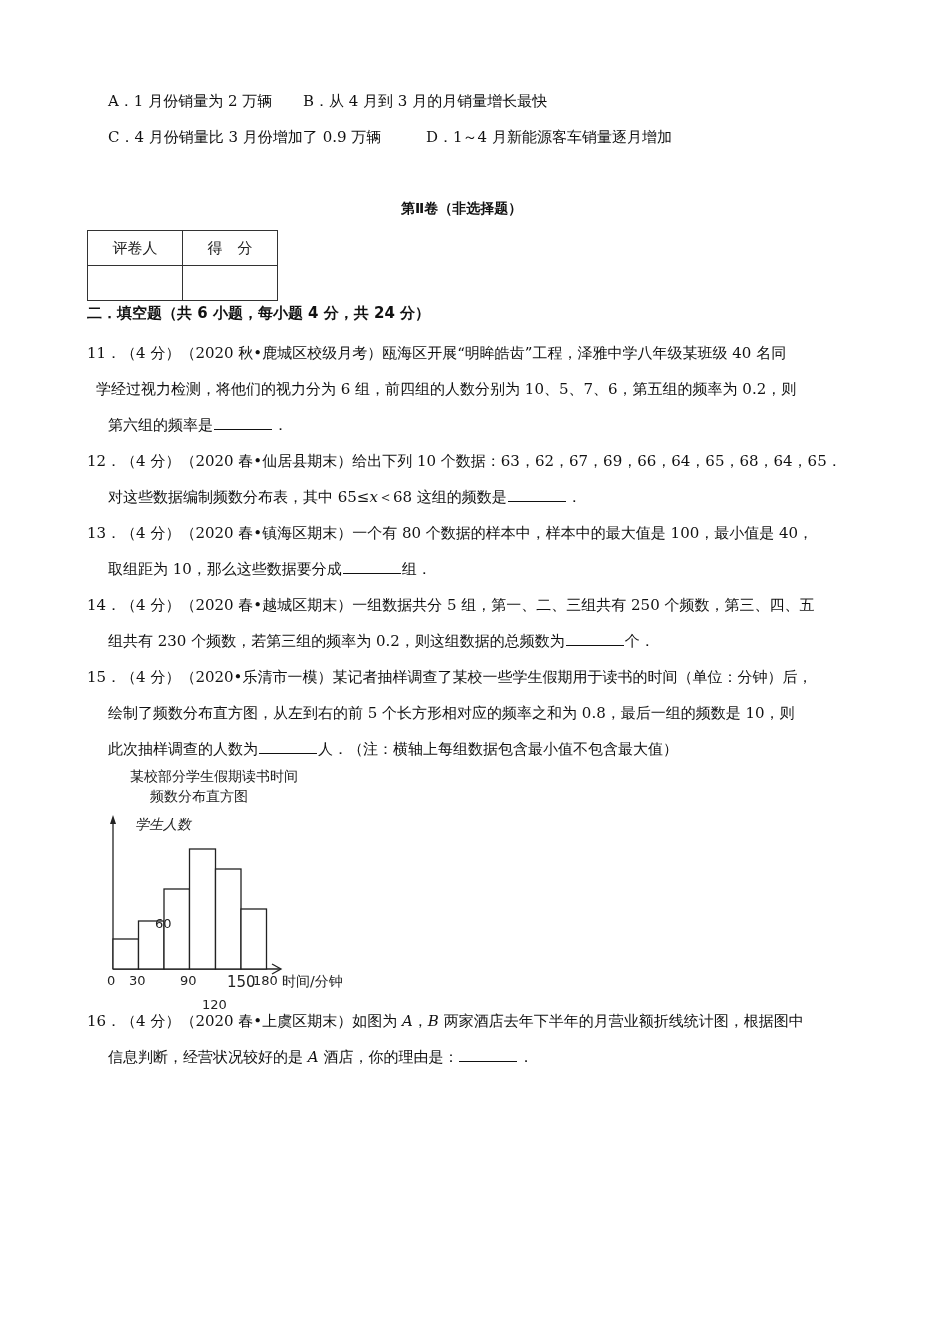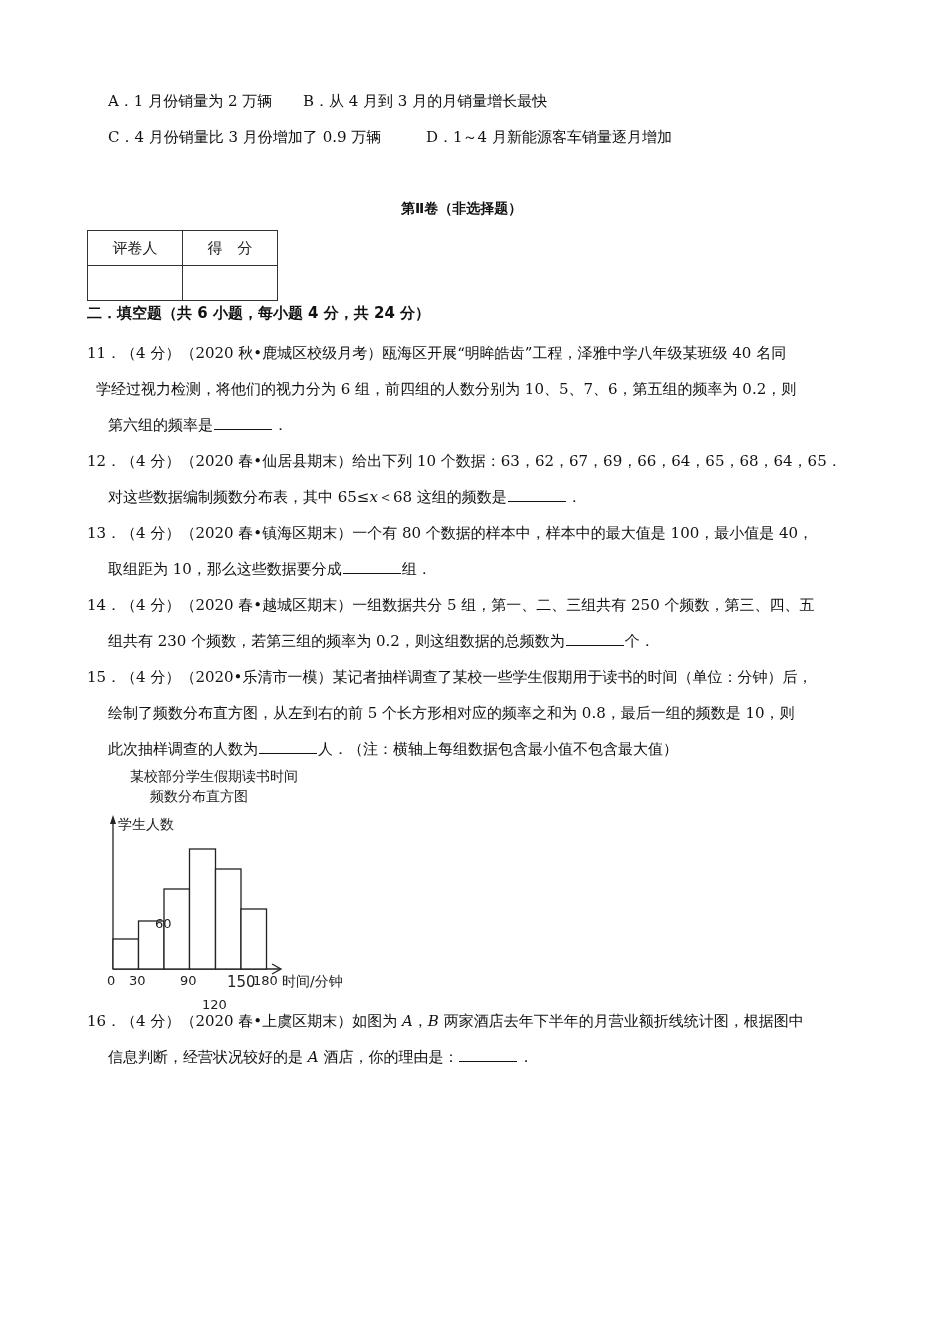--- a/index.html
+++ b/index.html
@@ -91,21 +91,21 @@
   <g fill="#fff" stroke="#222" stroke-width="1.3">
     <rect x="113" y="939" width="25.5" height="30"></rect>
     <rect x="138.5" y="921" width="25.5" height="48"></rect>
     <rect x="164" y="889" width="25.5" height="80"></rect>
     <rect x="189.5" y="849" width="26" height="120"></rect>
     <rect x="215.5" y="869" width="25.5" height="100"></rect>
     <rect x="241" y="909" width="25.5" height="60"></rect>
   </g>
 </svg>
 
-<div class="chart-title" style="left:118px; top:816px;">学生人数</div>
+<div class="chart-title" style="left:135px; top:816px;font-style:italic;">学生人数</div>
 
 <div class="chart-title" style="left:107px; top:973px; font-size:13px;">0</div>
 <div class="chart-title" style="left:129px; top:973px; font-size:13px;">30</div>
 <div class="chart-title" style="left:155px; top:916px; font-size:13px;">60</div>
 <div class="chart-title" style="left:180px; top:973px; font-size:13px;">90</div>
 <div class="chart-title" style="left:202px; top:973px; font-size:13px;margin-top:24px;">120</div>
 <div class="chart-title" style="left:227px; top:973px; font-size:15px;">150</div>
 <div class="chart-title" style="left:253px; top:973px; font-size:13px;">180</div>
 <div class="chart-title" style="left:282px; top:973px; font-size:14px;">时间/分钟</div>
 

